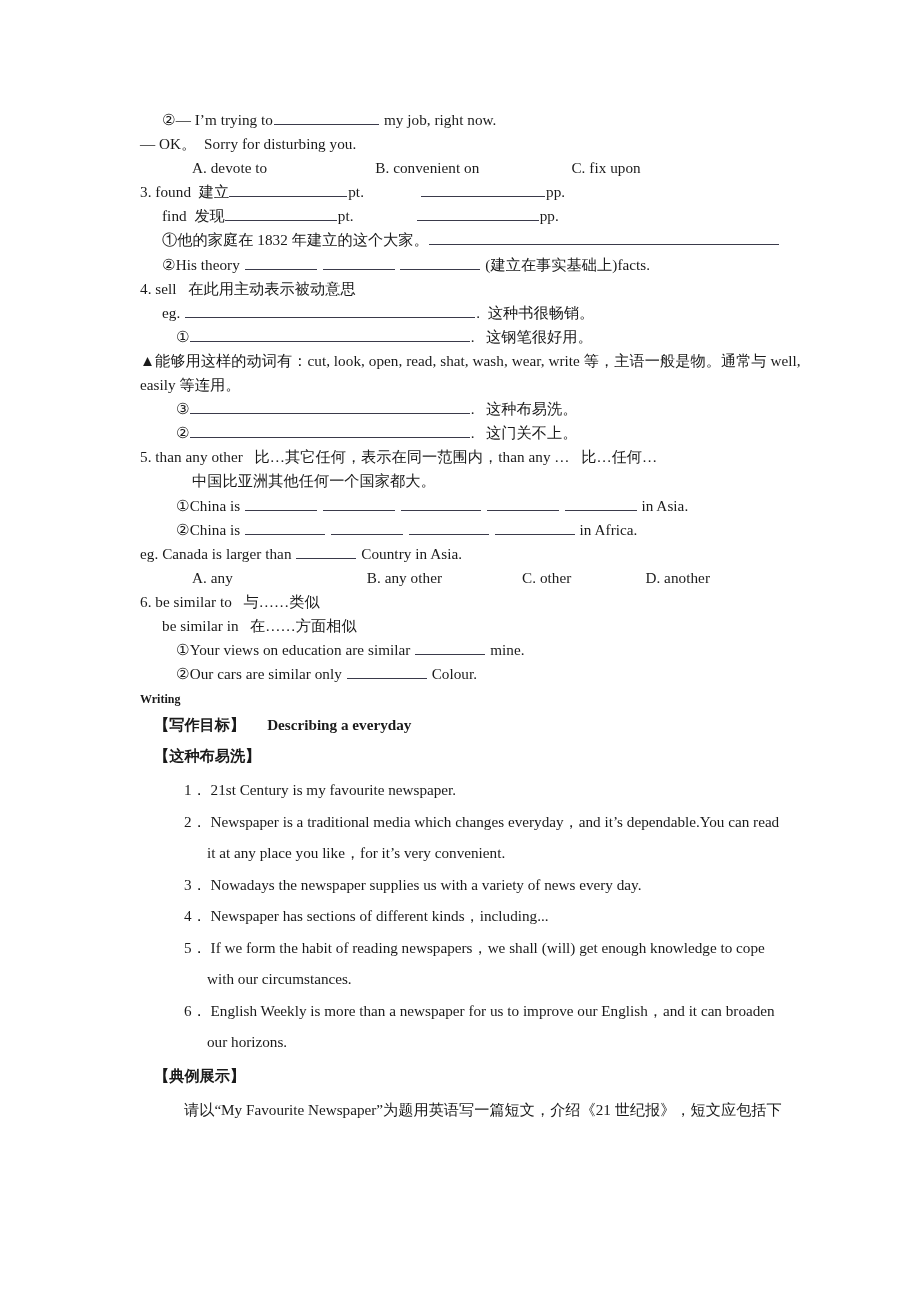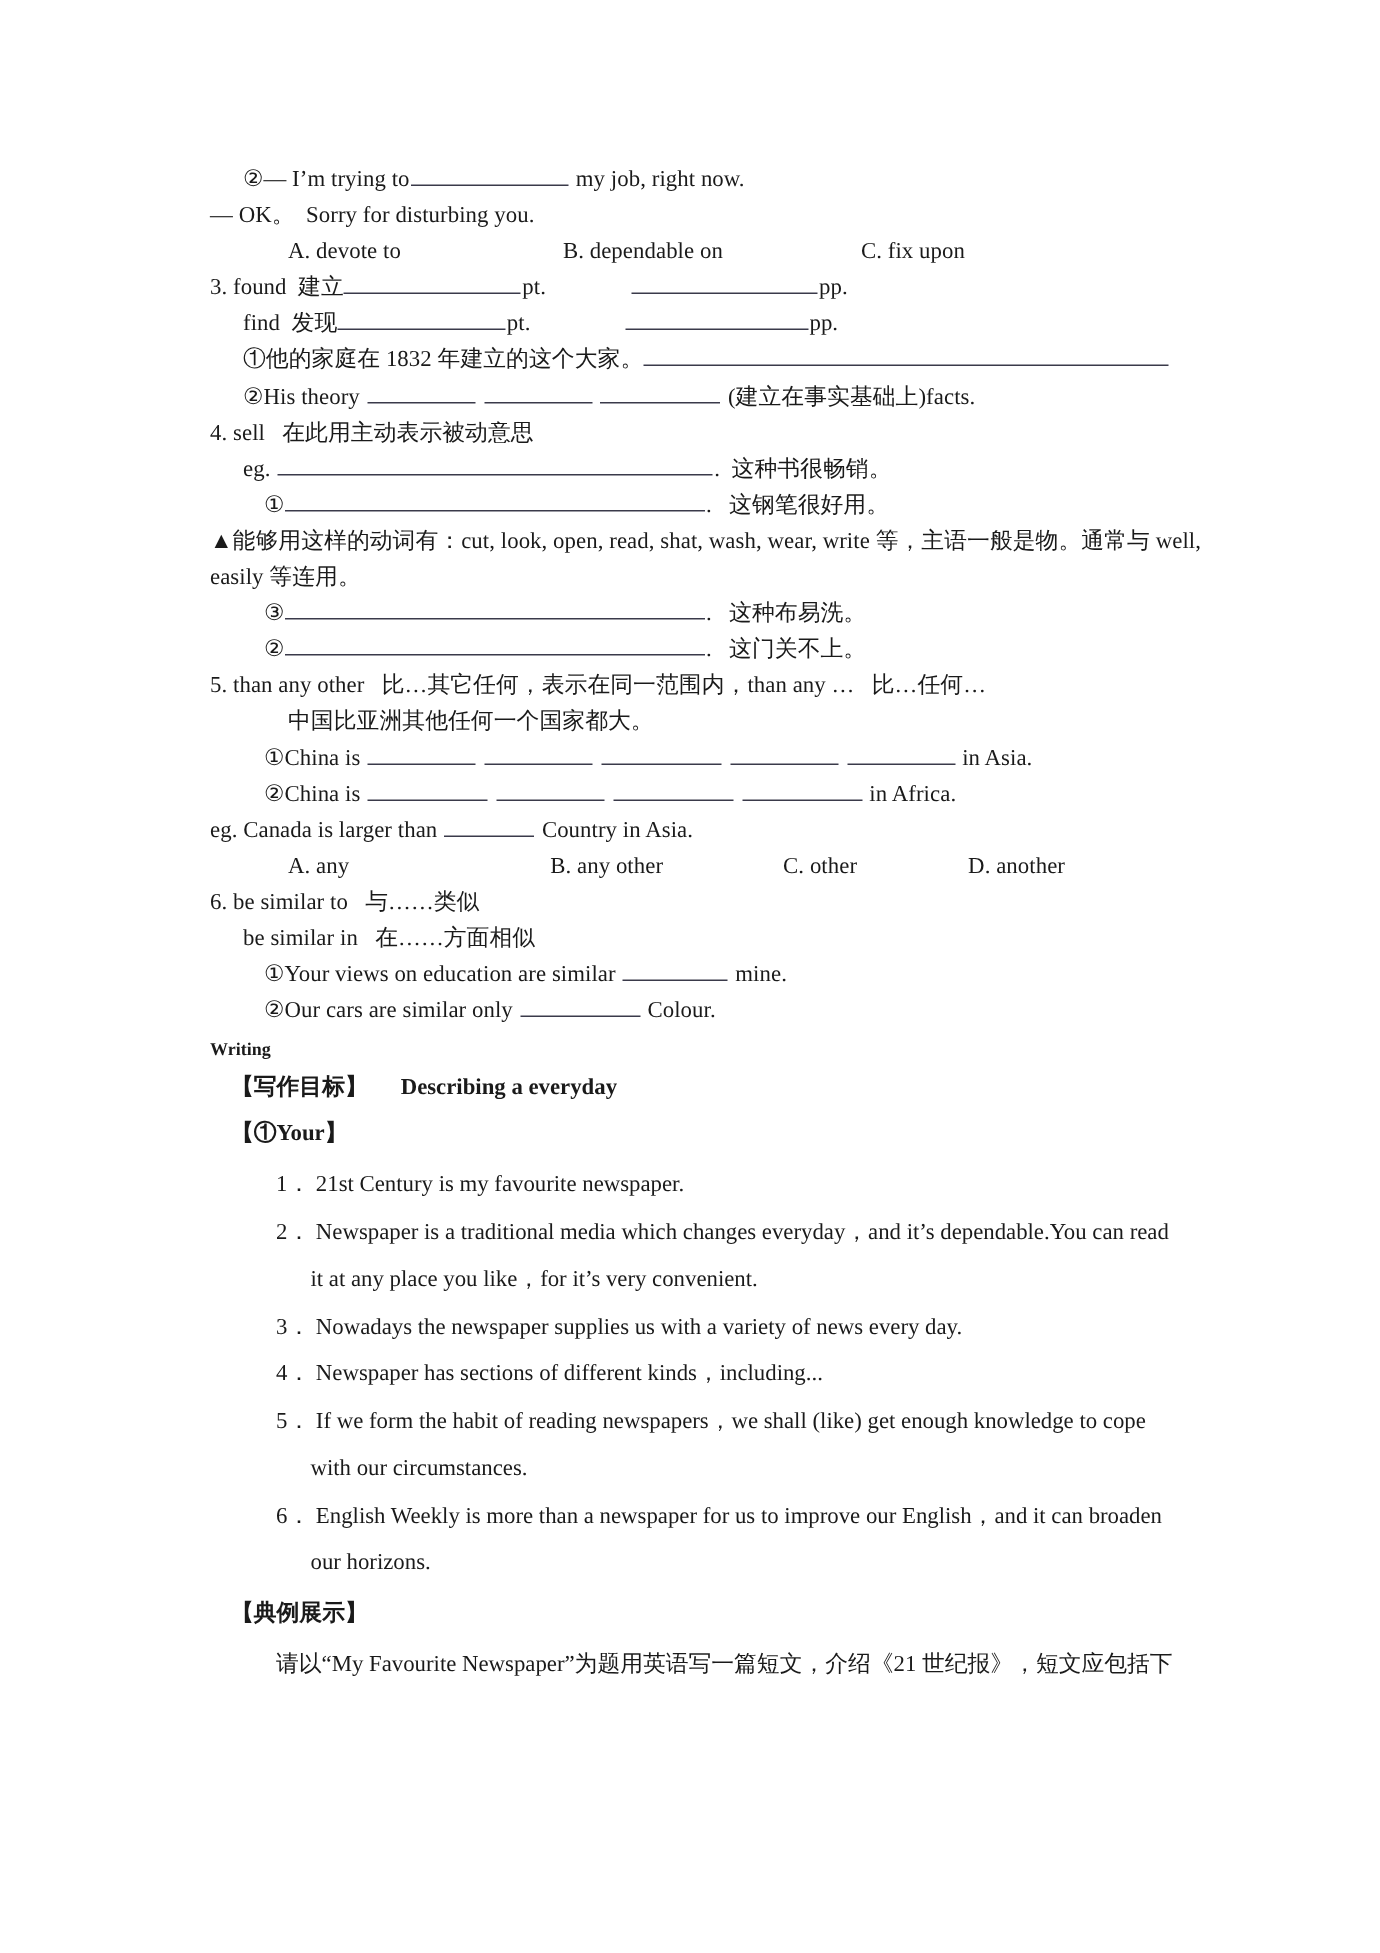--- a/index.html
+++ b/index.html
@@ -94,21 +94,21 @@
 </head>
 <body>
 
 <div class="page">
   <div class="content">
 
     <div class="ln ind-2"><span>②— I’m trying to</span><span class="blank gapB"></span> <span>my job, right now.</span></div>
 
     <div class="ln ind-0">— OK。  Sorry for disturbing you.</div>
 
-    <div class="ln ind-4"><span>A. devote to</span><span style="display:inline-block;width:108px"></span><span>B. dependable on</span><span style="display:inline-block;width:92px"></span><span>C. fix upon</span></div>
+    <div class="ln ind-4"><span>A. devote to</span><span style="display:inline-block;width:108px"></span><span>B. convenient on</span><span style="display:inline-block;width:92px"></span><span>C. fix upon</span></div>
 
     <div class="ln ind-0"><span>3. found</span>&nbsp; <span>建立</span><span class="blank gapB blank-lead" style="width:118px"></span><span class="it">pt.</span><span style="display:inline-block;width:56px"></span><span class="blank" style="width:124px"></span><span class="it">pp.</span></div>
 
     <div class="ln ind-2"><span>find</span>&nbsp; <span>发现</span><span class="blank blank-lead" style="width:112px"></span><span class="it">pt.</span><span style="display:inline-block;width:62px"></span><span class="blank" style="width:122px"></span><span class="it">pp.</span></div>
 
     <div class="ln ind-2"><span>①他的家庭在 1832 年建立的这个大家。</span><span class="blank blank-lead" style="width:350px"></span></div>
 
     <div class="ln ind-2"><span>②His theory</span> <span class="blank gapE"></span> <span class="blank gapE"></span> <span class="blank gapF"></span> <span>(建立在事实基础上)facts.</span></div>
 
     <div class="ln ind-0">4. sell   在此用主动表示被动意思</div>
@@ -141,34 +141,34 @@
     <div class="ln ind-3"><span>①Your views on education are similar</span> <span class="blank gapE" style="width:70px"></span> <span>mine.</span></div>
 
     <div class="ln ind-3"><span>②Our cars are similar only</span> <span class="blank gapF"></span> <span>Colour.</span></div>
 
     <div class="writing-head ind-0">Writing</div>
 
     <div class="cn-head ind-1"><span>【写作目标】</span><span style="display:inline-block;width:22px"></span><span>Describing a everyday</span></div>
 
     <div class="spacer-sm"></div>
 
-    <div class="cn-head ind-1">【①Your】</div>
+    <div class="cn-head ind-1">【这种布易洗】</div>
 
     <div class="spacer-sm"></div>
 
     <div class="sent"><span class="num">1．</span>&nbsp;<span>21</span><span class="it">st Century</span><span> is my favourite newspaper.</span></div>
 
     <div class="sent"><span class="num">2．</span>&nbsp;<span>Newspaper is a traditional media which changes everyday，and it’s dependable.You can read</span></div>
     <div class="sent-cont">it at any place you like，for it’s very convenient.</div>
 
     <div class="sent"><span class="num">3．</span>&nbsp;<span>Nowadays the newspaper supplies us with a variety of news every day.</span></div>
 
     <div class="sent"><span class="num">4．</span>&nbsp;<span>Newspaper has sections of different kinds，including...</span></div>
 
-    <div class="sent"><span class="num">5．</span>&nbsp;<span>If we form the habit of reading newspapers，we shall (like) get enough knowledge to cope</span></div>
+    <div class="sent"><span class="num">5．</span>&nbsp;<span>If we form the habit of reading newspapers，we shall (will) get enough knowledge to cope</span></div>
     <div class="sent-cont">with our circumstances.</div>
 
     <div class="sent"><span class="num">6．</span>&nbsp;<span class="it">English Weekly</span><span> is more than a newspaper for us to improve our English，and it can broaden</span></div>
     <div class="sent-cont">our horizons.</div>
 
     <div class="spacer-sm"></div>
 
     <div class="cn-head ind-1">【典例展示】</div>
 
     <div class="spacer-sm"></div>

